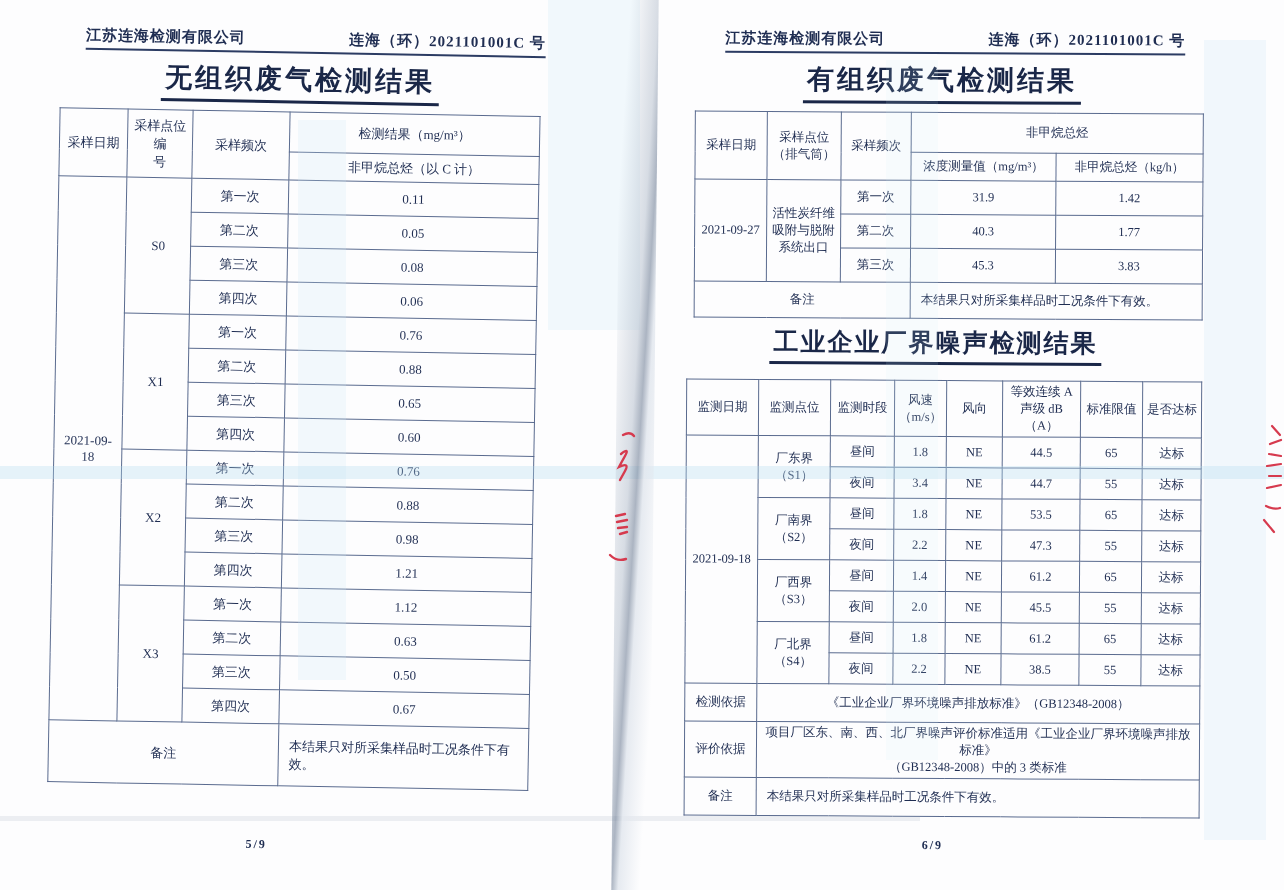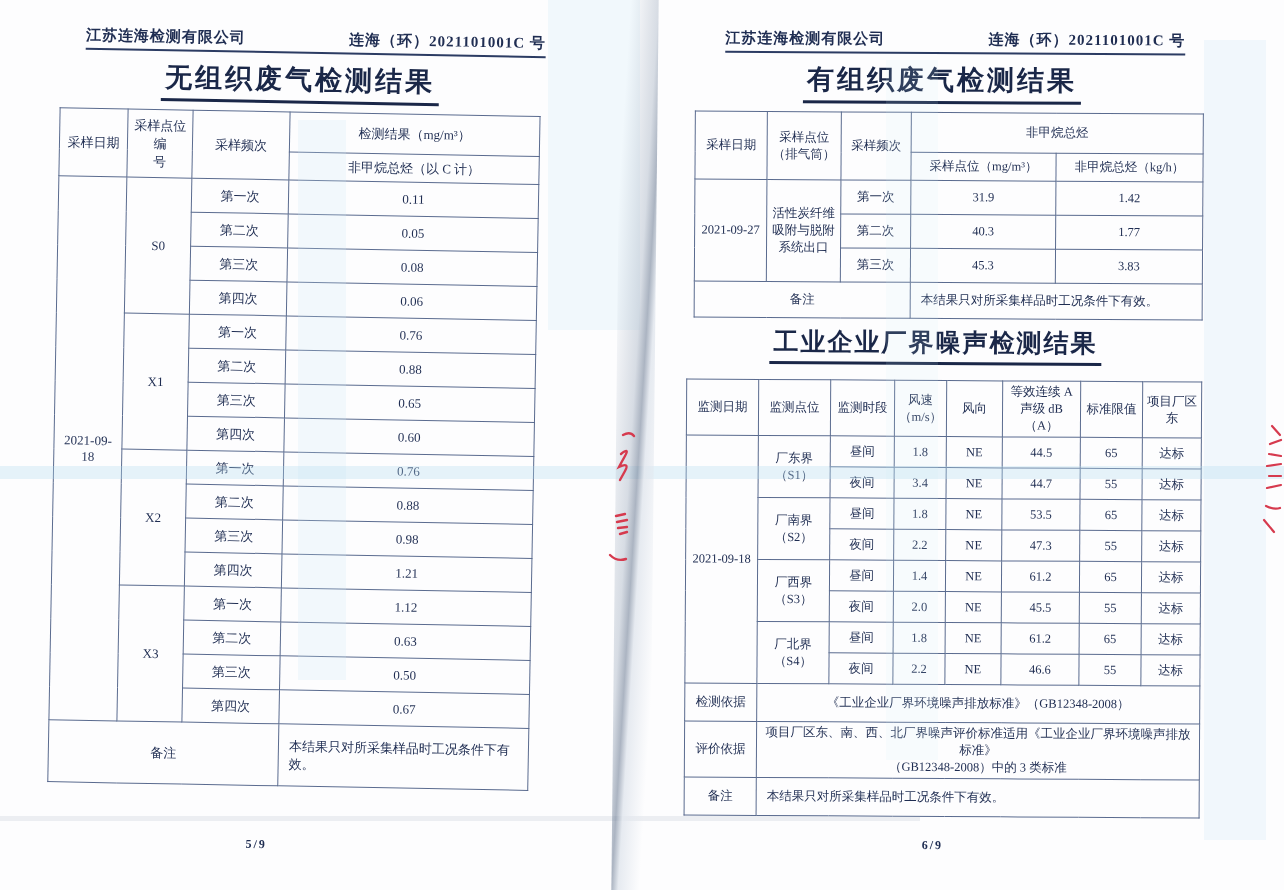--- a/index.html
+++ b/index.html
@@ -193,21 +193,21 @@
           </colgroup>
         <tbody>
             <tr class="hr1">
           <td rowspan="2">采样日期</td>
           <td rowspan="2">采样点位
 （排气筒）</td>
           <td rowspan="2">采样频次</td>
           <td colspan="2">非甲烷总烃</td>
         </tr>
         <tr class="hr2">
-          <td>采样点位（mg/m³）</td>
+          <td>浓度测量值（mg/m³）</td>
           <td>非甲烷总烃（kg/h）</td>
         </tr>
         <tr>
           <td rowspan="3">2021-09-27</td>
           <td rowspan="3">活性炭纤维
 吸附与脱附
 系统出口</td>
           <td>第一次</td>
           <td>31.9</td>
           <td>1.42</td>
@@ -248,21 +248,21 @@
             <tr class="hdr48">
           <td>监测日期</td>
           <td>监测点位</td>
           <td>监测时段</td>
           <td>风速
 （m/s）</td>
           <td>风向</td>
           <td>等效连续 A
 声级 dB（A）</td>
           <td>标准限值</td>
-          <td>项目厂区东</td>
+          <td>是否达标</td>
         </tr>
         <tr>
           <td rowspan="8">2021-09-18</td>
           <td rowspan="2">厂东界
 （S1）</td>
           <td>昼间</td>
           <td>1.8</td>
           <td>NE</td>
           <td>44.5</td>
           <td>65</td>
@@ -319,21 +319,21 @@
           <td>1.8</td>
           <td>NE</td>
           <td>61.2</td>
           <td>65</td>
           <td>达标</td>
         </tr>
         <tr>
           <td>夜间</td>
           <td>2.2</td>
           <td>NE</td>
-          <td>46.6</td>
+          <td>38.5</td>
           <td>55</td>
           <td>达标</td>
         </tr>
         <tr class="basis-row">
           <td>检测依据</td>
           <td colspan="7">《工业企业厂界环境噪声排放标准》（GB12348-2008）</td>
         </tr>
         <tr class="eval-row">
           <td>评价依据</td>
           <td colspan="7">项目厂区东、南、西、北厂界噪声评价标准适用《工业企业厂界环境噪声排放标准》

